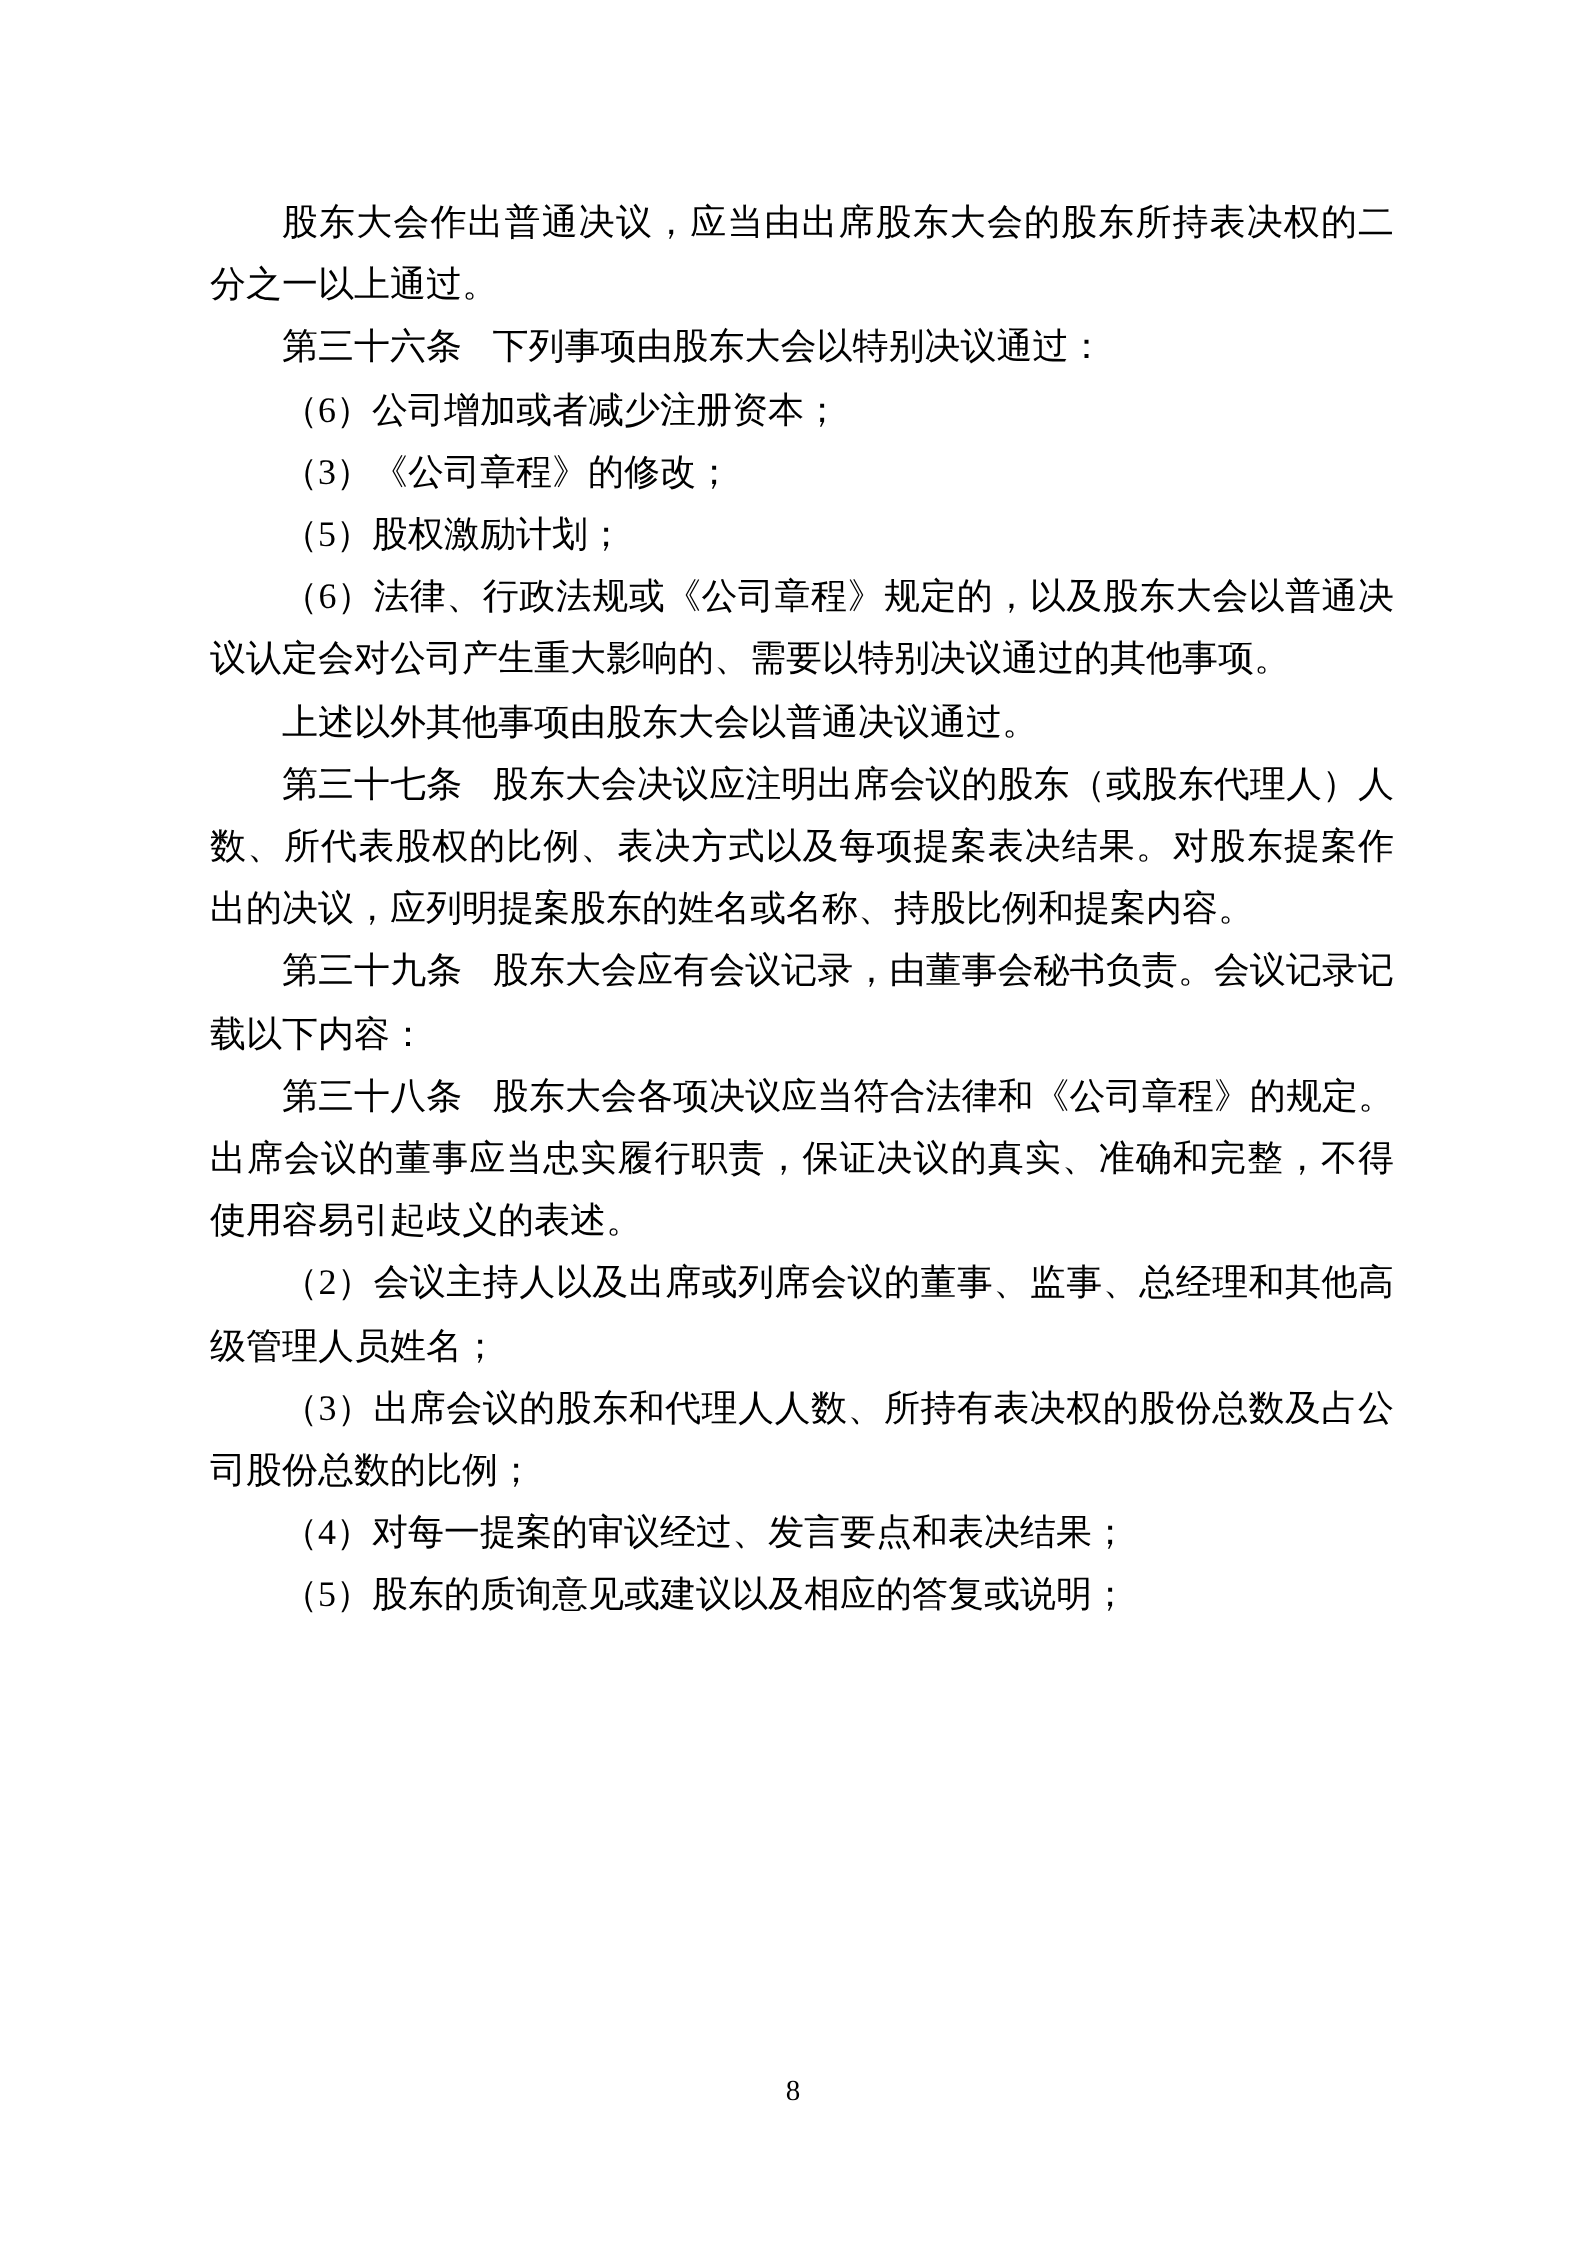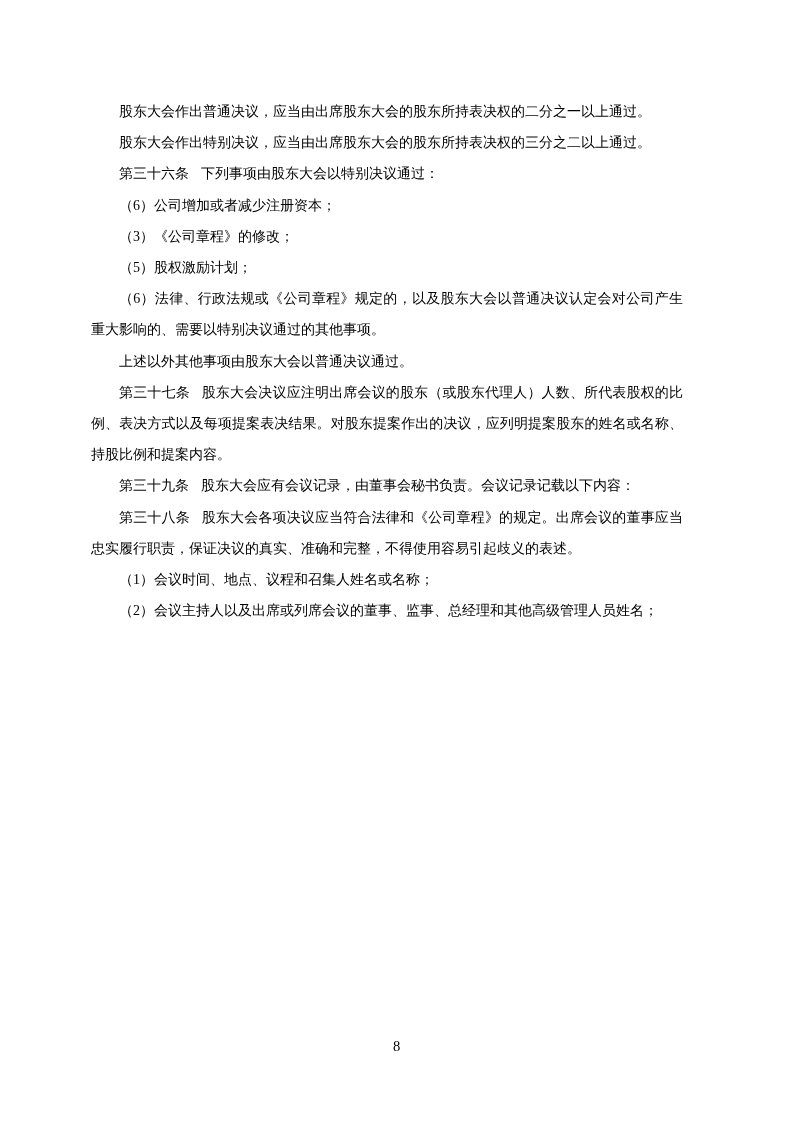--- a/index.html
+++ b/index.html
@@ -11,24 +11,24 @@
     position: relative;
     width: 793px;
     height: 1122px;
     background: #ffffff;
     color: #000000;
     font-family: "Liberation Serif", "DejaVu Serif", serif;
     overflow: hidden;
   }
   .content {
     position: absolute;
-    left: 91px;
+    left: 105px;
     top: 96px;
     width: 592px;
-    font-size: 14px;
+    font-size: 18px;
     line-height: 31.2px;
     text-align: justify;
     letter-spacing: 0;
   }
   p.para {
     margin: 0;
     padding: 0;
     text-indent: 2em;
   }
   p.para b.art {
@@ -47,21 +47,20 @@
     color: #000000;
   }
 </style>
 </head>
 <body>
 
 <div class="page">
   <div class="content">
   <p class="para"><span class="para-text">股东大会作出普通决议，应当由出席股东大会的股东所持表决权的二分之一以上通过。</span></p>
 
-  <p class="para"><span class="para-text">股东大会作出特别决议，应当由出席股东大会的股东所持表决权的三分之二以上通过。</span></p>
 
   <p class="para"><b class="art">第三十六条</b><span class="para-text">下列事项由股东大会以特别决议通过：</span></p>
 
   <p class="para"><span class="para-text">（6）公司增加或者减少注册资本；</span></p>
 
 
   <p class="para"><span class="para-text">（3）《公司章程》的修改；</span></p>
 
 
   <p class="para"><span class="para-text">（5）股权激励计划；</span></p>
@@ -69,21 +68,23 @@
   <p class="para"><span class="para-text">（6）法律、行政法规或《公司章程》规定的，以及股东大会以普通决议认定会对公司产生重大影响的、需要以特别决议通过的其他事项。</span></p>
 
   <p class="para"><span class="para-text">上述以外其他事项由股东大会以普通决议通过。</span></p>
 
   <p class="para"><b class="art">第三十七条</b><span class="para-text">股东大会决议应注明出席会议的股东（或股东代理人）人数、所代表股权的比例、表决方式以及每项提案表决结果。对股东提案作出的决议，应列明提案股东的姓名或名称、持股比例和提案内容。</span></p>
 
   <p class="para"><b class="art">第三十九条</b><span class="para-text">股东大会应有会议记录，由董事会秘书负责。会议记录记载以下内容：</span></p>
 
   <p class="para"><b class="art">第三十八条</b><span class="para-text">股东大会各项决议应当符合法律和《公司章程》的规定。出席会议的董事应当忠实履行职责，保证决议的真实、准确和完整，不得使用容易引起歧义的表述。</span></p>
 
-  <p class="para"><span class="para-text">（1）会议时间、地点、议程和召集人姓名或名称；</span></p>
 
   <p class="para"><span class="para-text">（2）会议主持人以及出席或列席会议的董事、监事、总经理和其他高级管理人员姓名；</span></p>
 
+  <p class="para"><span class="para-text">（3）出席会议的股东和代理人人数、所持有表决权的股份总数及占公司股份总数的比例；</span></p>
 
+  <p class="para"><span class="para-text">（4）对每一提案的审议经过、发言要点和表决结果；</span></p>
 
+  <p class="para"><span class="para-text">（5）股东的质询意见或建议以及相应的答复或说明；</span></p>
 </div>
   <div class="footer">8</div>
 </div>
 
 </body></html>

